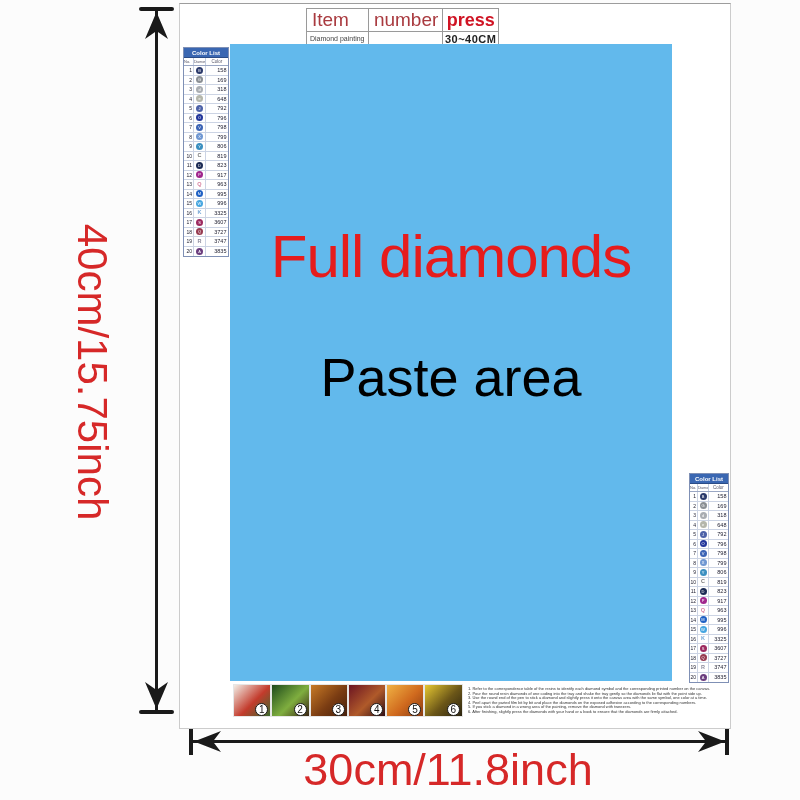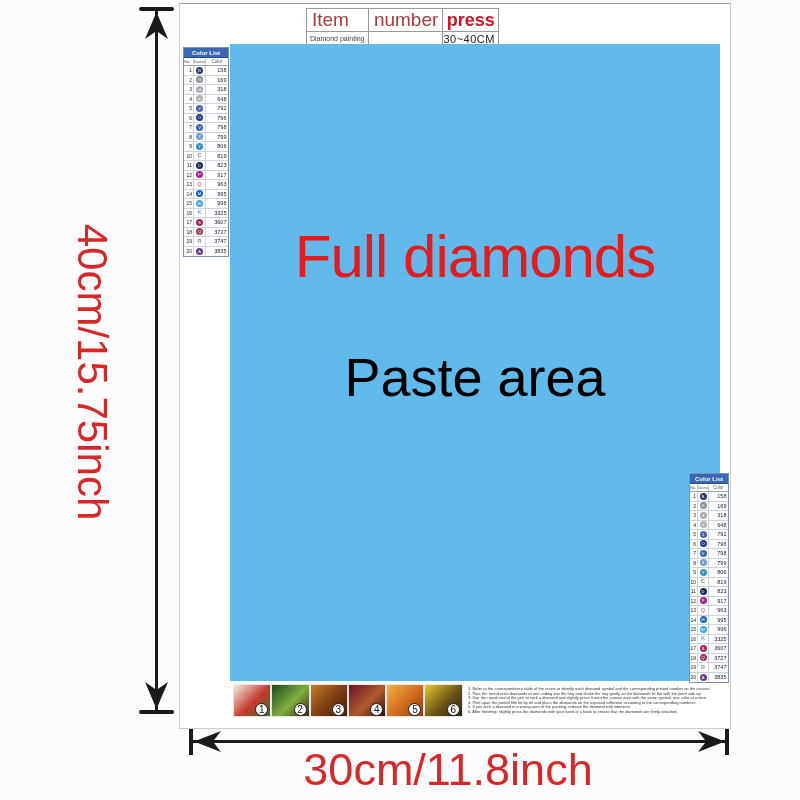--- a/index.html
+++ b/index.html
@@ -20,24 +20,24 @@
   .item-table {
     position:absolute; left:263px; top:8px; width:193px;
     border-collapse:collapse; background:#fff;margin-left:43px;
   }
   .item-table td { border:1px solid #9a9a9a; vertical-align:middle; }
   .item-table .hdr td { height:22px; }
   .item-table .val td { height:14px; }
   .h-item, .h-number { font-size:19px; color:#a93a3f; padding-left:5px; }
   .h-size { font-size:18px; font-weight:bold; color:#d01424; text-align:center; }
   .v-item { font-size:7px; color:#444; padding-left:3px; }
-  .v-size { font-size:11px; color:#222; text-align:left; letter-spacing:0.5px; }
+  .v-size { font-size:11px; color:#222; text-align:center; letter-spacing:0.5px;font-weight:bold; }
   
   .paste {
-    position:absolute; left:230px; top:44px; width:490px; height:637px;
+    position:absolute; left:230px; top:44px; width:442px; height:637px;
     background:#62b9ec; text-align:center;padding-left:8px;
   }
   .paste-line1 {
     position:absolute; top:178px; left:0; right:0;
     font-size:60px; color:#e61c1c; letter-spacing:-1px; white-space:nowrap;
   }
   .paste-line2 {
     position:absolute; top:302px; left:0; right:0;
     font-size:54px; color:#000000; white-space:nowrap;
   }

